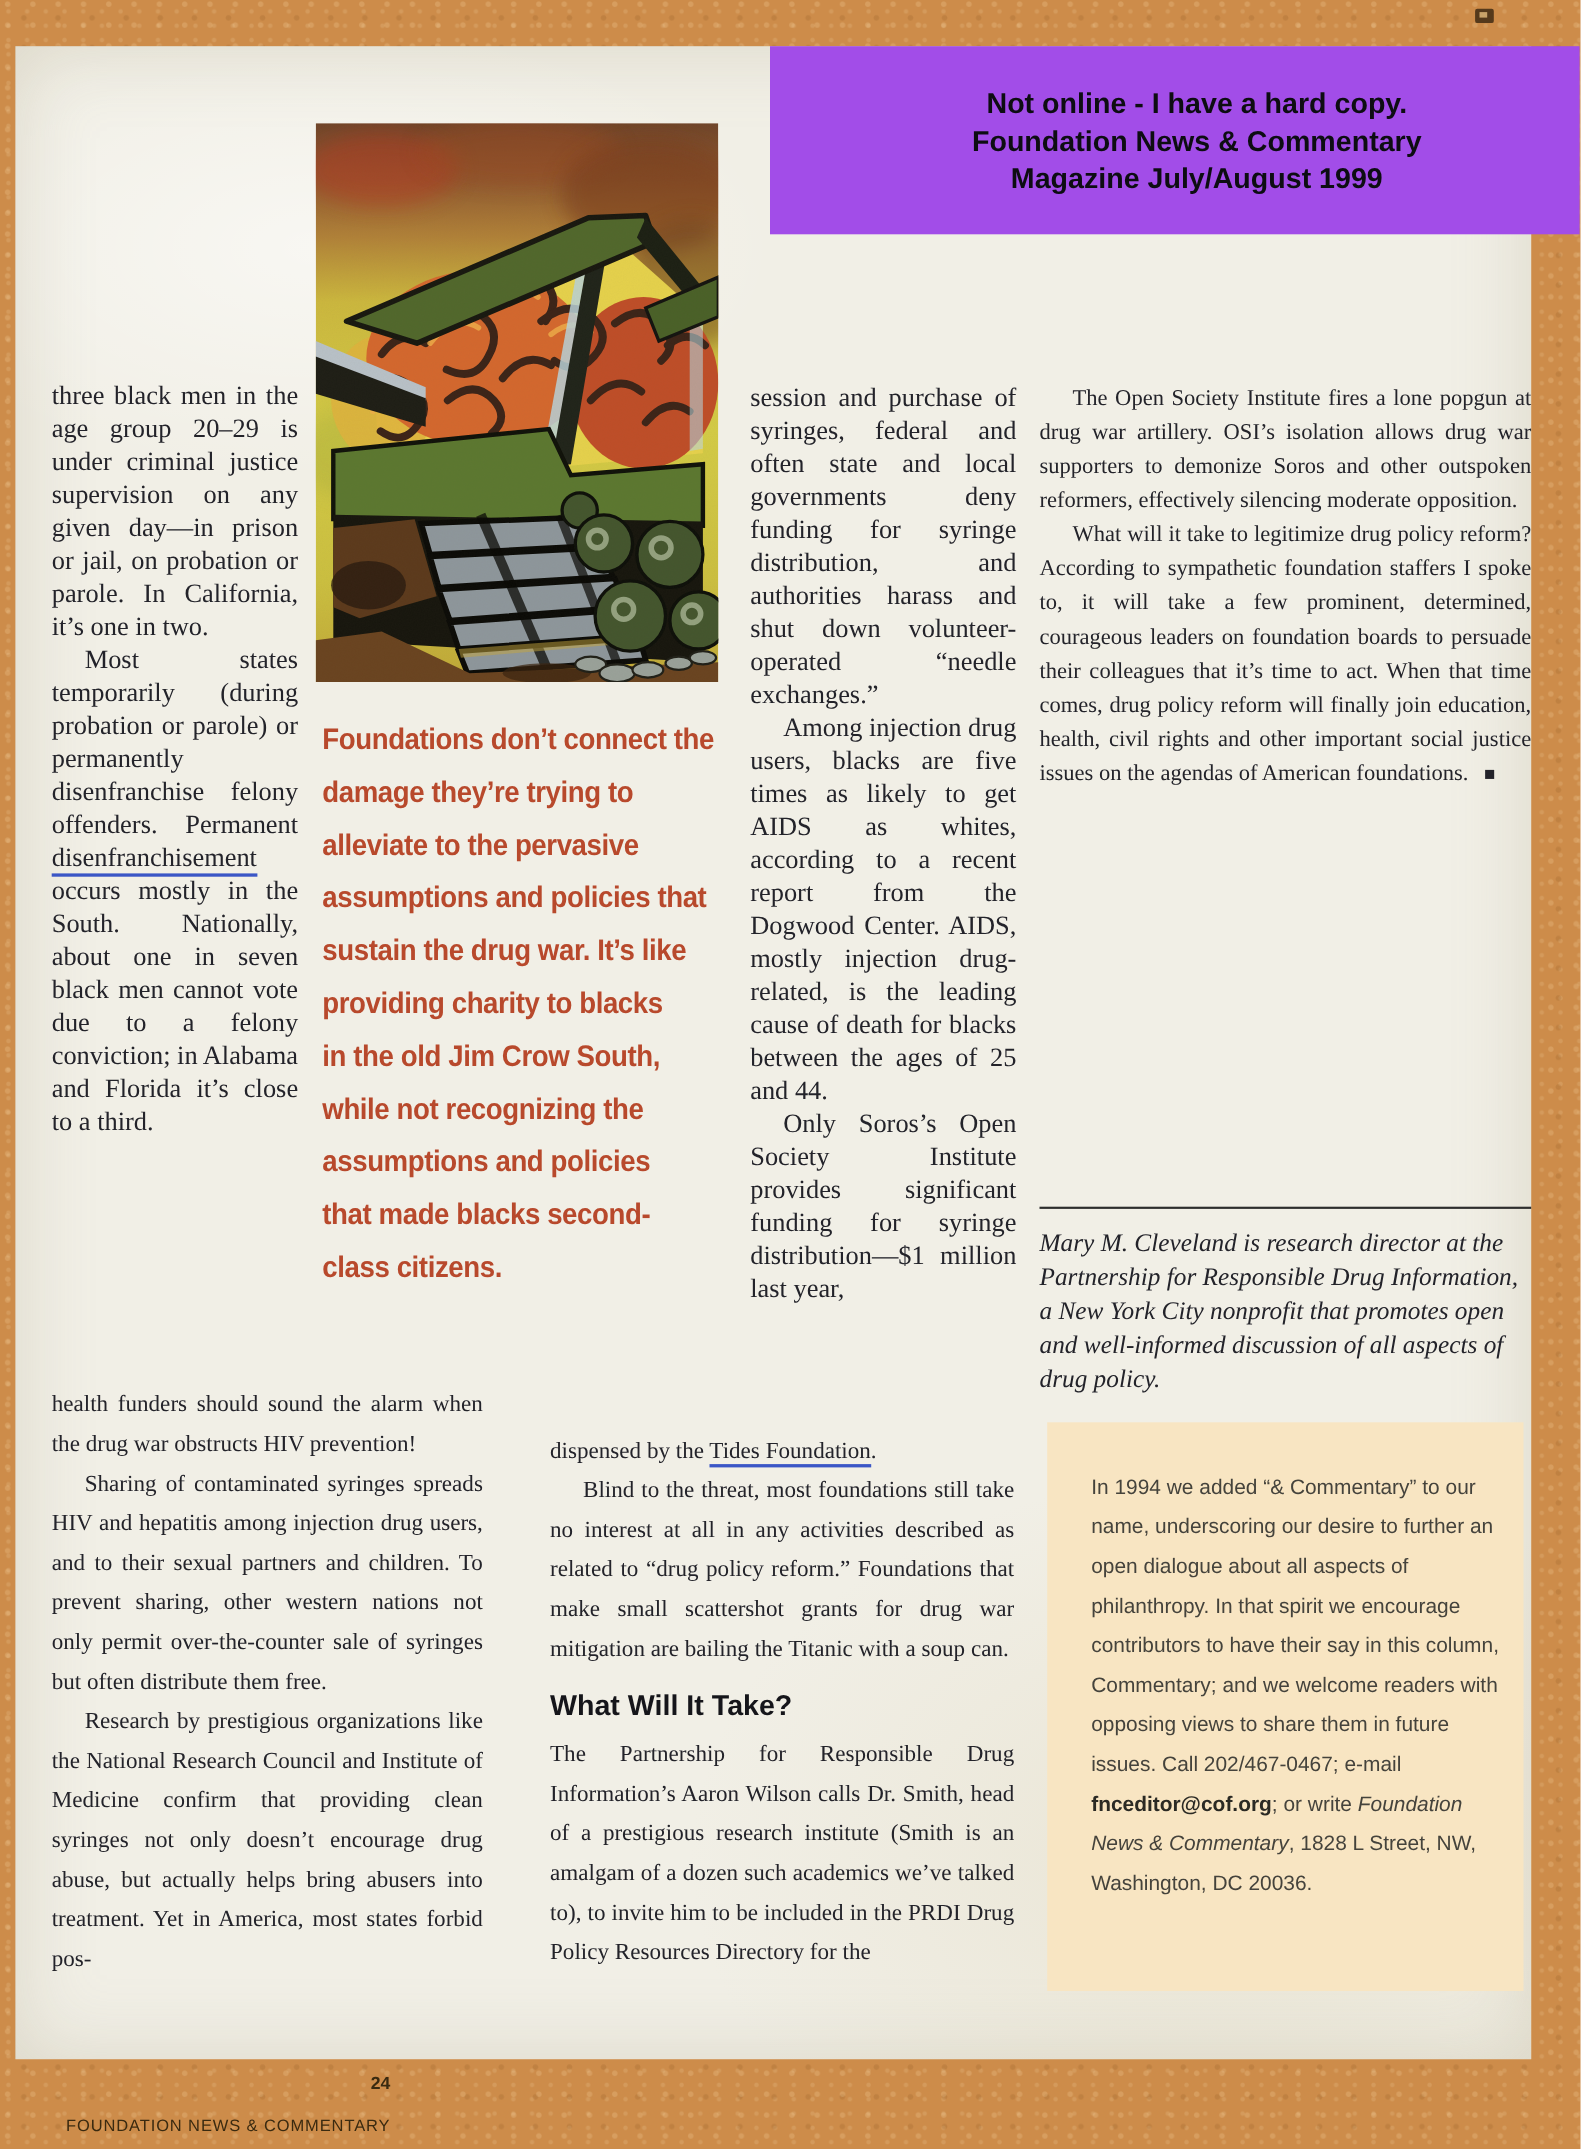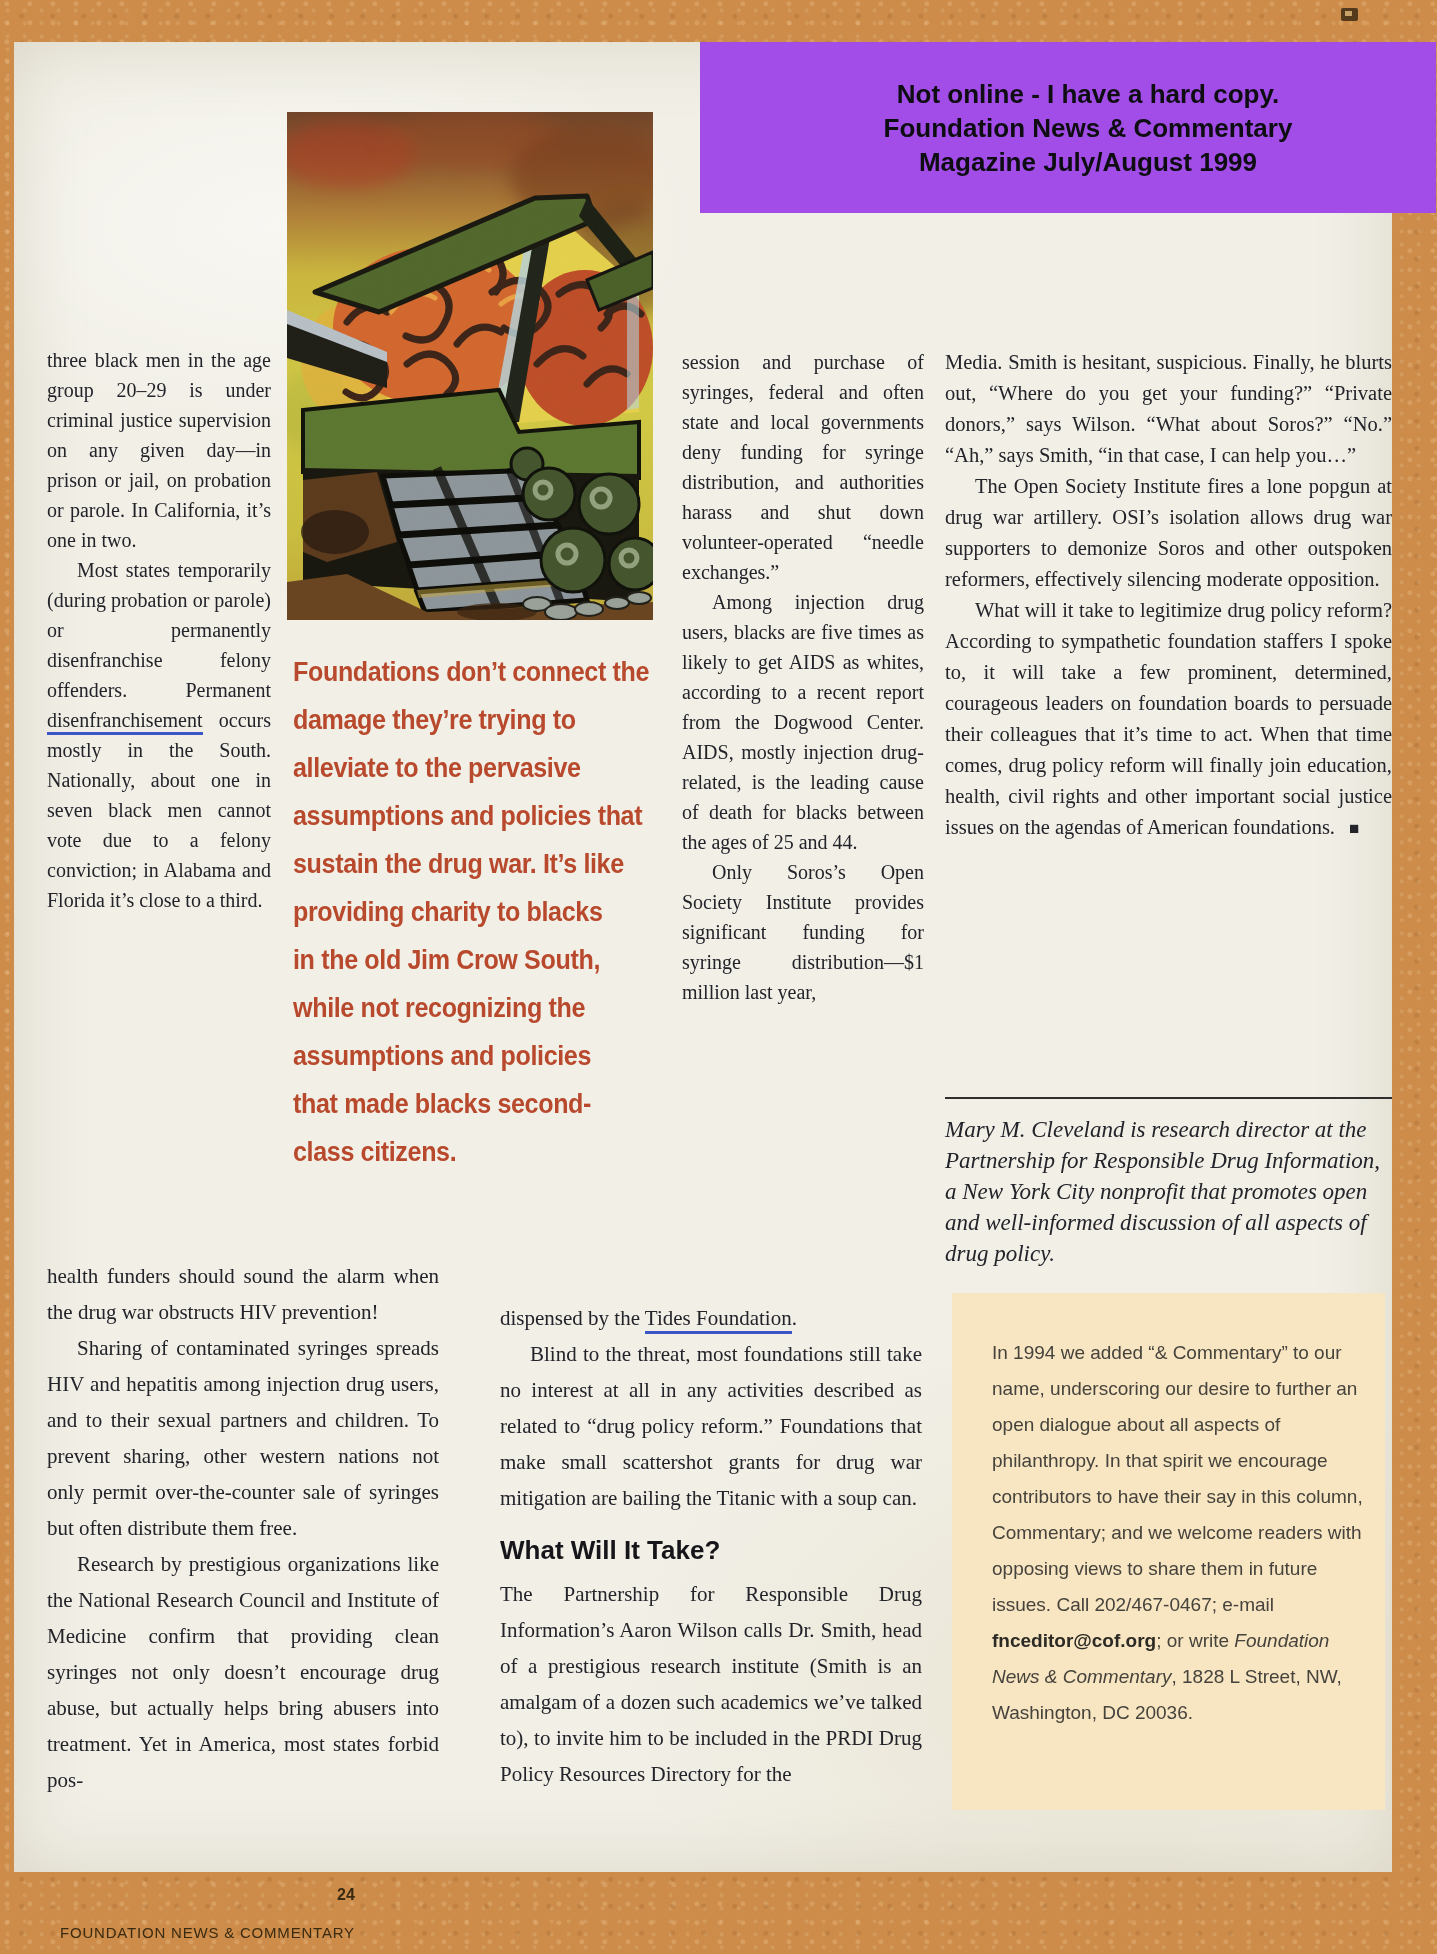--- a/index.html
+++ b/index.html
@@ -34,21 +34,21 @@
   }
 
   .corner-icon{position:absolute;left:1341px;top:8px;width:17px;height:13px;background:#55391b;border-radius:2px;}
   .corner-icon .inner{position:absolute;left:4px;top:3px;width:7px;height:5px;background:#c9a269;}
 
   .illustration{position:absolute;left:287px;top:112px;width:366px;height:508px;}
 
   .body-text{color:#23232a;text-align:justify;}
   .para{margin:0;}
   .para.indent{text-indent:30px;}
-  .narrow{font-size:20px;line-height:30px;}
+  .narrow{font-size:24px;line-height:30px;}
   .wide{font-size:21px;line-height:36px;}
 
   .left-narrow{position:absolute;left:47px;top:345px;width:224px;}
   .mid-narrow{position:absolute;left:682px;top:347px;width:242px;}
   .right-col{position:absolute;left:945px;top:347px;width:447px;font-size:20.5px;line-height:31px;}
   .left-wide{position:absolute;left:47px;top:1258px;width:392px;}
   .mid-wide{position:absolute;left:500px;top:1300px;width:422px;}
 
   .run-in{font-weight:bold;font-style:italic;}
   .ink-underline{border-bottom:3px solid #3b56c6;padding-bottom:1px;}
@@ -251,21 +251,20 @@
   </div>
 
   <div class="mid-wide body-text wide">
     <p class="para"><span>dispensed by the </span><span class="ink-underline">Tides Foundation</span><span>.</span></p>
     <p class="para indent">Blind to the threat, most foundations still take no interest at all in any activities described as related to “drug policy reform.” Foundations that make small scattershot grants for drug war mitigation are bailing the Titanic with a soup can.</p>
     <h3 class="section-heading">What Will It Take?</h3>
     <p class="para">The Partnership for Responsible Drug Information’s Aaron Wilson calls Dr. Smith, head of a prestigious research institute (Smith is an amalgam of a dozen such academics we’ve talked to), to invite him to be included in the PRDI Drug Policy Resources Directory for the</p>
   </div>
 
   <div class="right-col body-text">
-    <p class="para">Media. Smith is hesitant, suspicious. Finally, he blurts out, “Where do you get your funding?” “Private donors,” says Wilson. “What about Soros?” “No.” “Ah,” says Smith, “in that case, I can help you…”</p>
     <p class="para indent">The Open Society Institute fires a lone popgun at drug war artillery. OSI’s isolation allows drug war supporters to demonize Soros and other outspoken reformers, effectively silencing moderate opposition.</p>
     <p class="para indent"><span>What will it take to legitimize drug policy reform? According to sympathetic foundation staffers I spoke to, it will take a few prominent, determined, courageous leaders on foundation boards to persuade their colleagues that it’s time to act. When that time comes, drug policy reform will finally join education, health, civil rights and other important social justice issues on the agendas of American foundations.</span><span class="end-mark">■</span></p>
   </div>
 
   <div class="divider"></div>
 
   <div class="bio">Mary M. Cleveland is research director at the Partnership for Responsible Drug Information, a New York City nonprofit that promotes open and well-informed discussion of all aspects of drug policy.</div>
 
   <div class="editor-box">
     <span>In 1994 we added “&amp; Commentary” to our name, underscoring our desire to further an open dialogue about all aspects of philanthropy. In that spirit we encourage contributors to have their say in this column, Commentary; and we welcome readers with opposing views to share them in future issues. Call 202/467-0467; e-mail </span><span class="bold">fnceditor@cof.org</span><span>; or write </span><span class="italic">Foundation News &amp; Commentary</span><span>, 1828 L Street, NW, Washington, DC 20036.</span>

